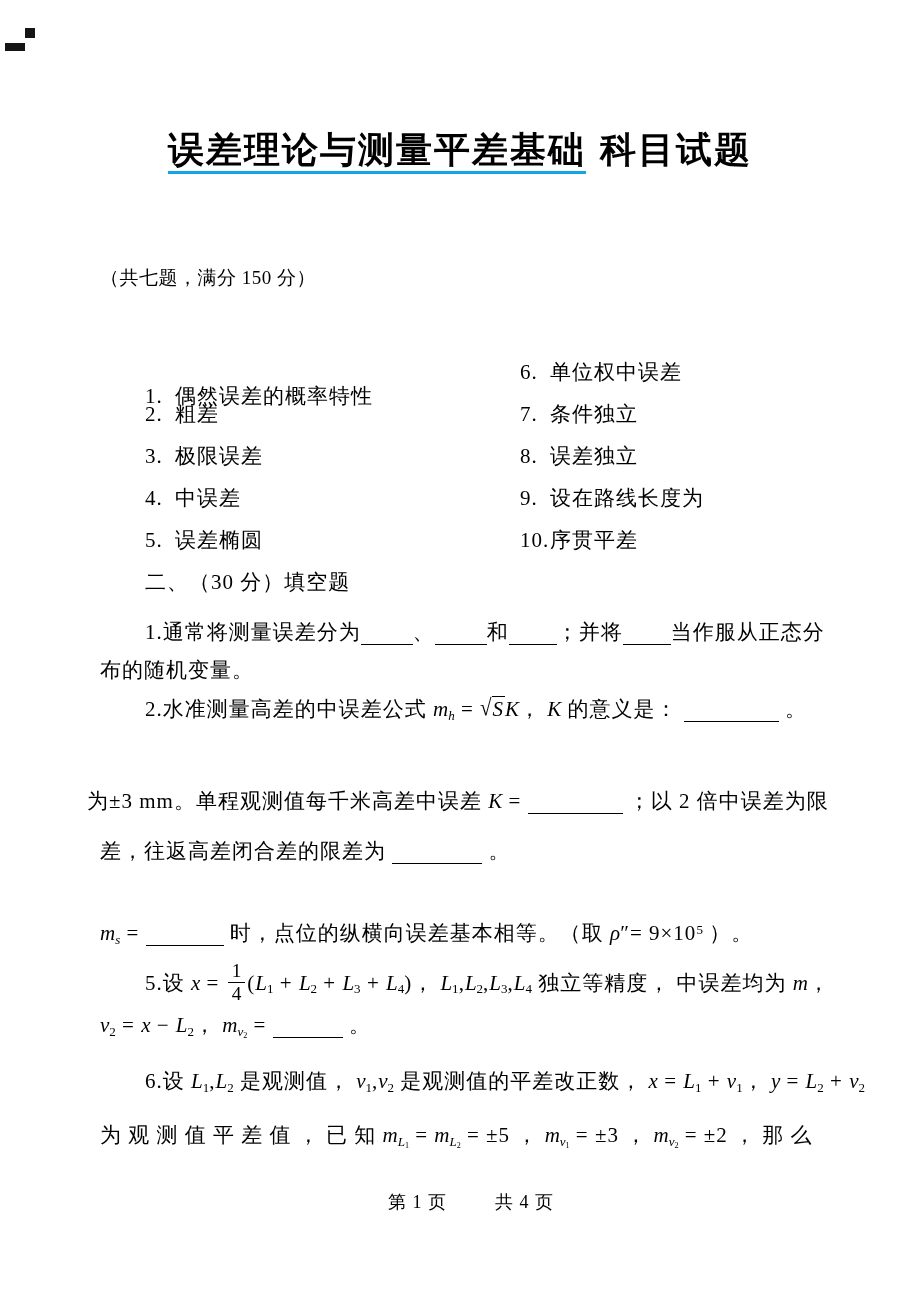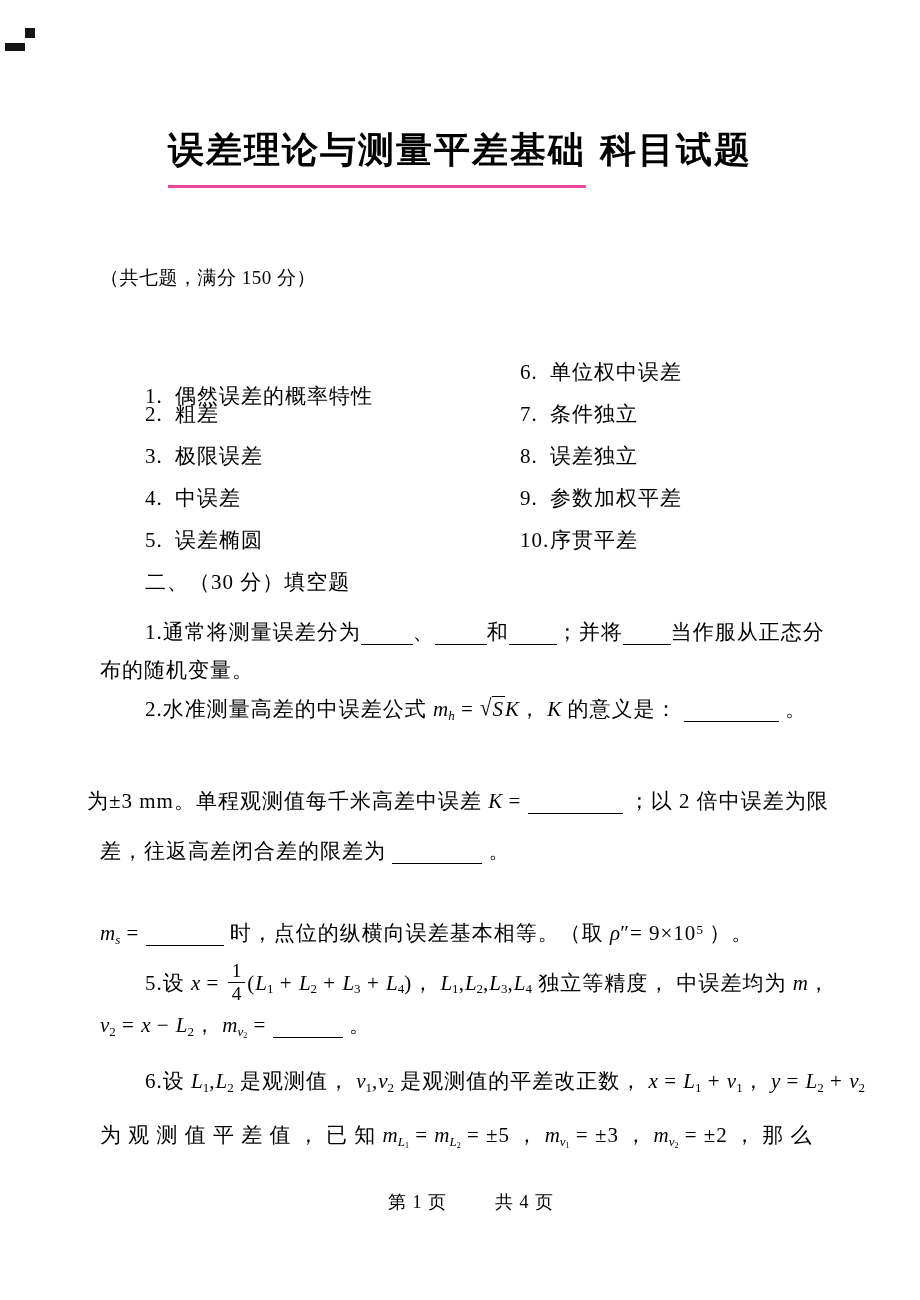--- a/index.html
+++ b/index.html
@@ -6,21 +6,21 @@
   .page{
     position:relative;width:920px;height:1300px;background:#ffffff;
     font-family:"Liberation Serif","DejaVu Serif",serif;color:#000;
     overflow:hidden;
   }
   .ink{position:absolute;background:#151515;}
   .title{
     position:absolute;top:126px;left:0;width:920px;text-align:center;
     font-size:36px;font-weight:700;letter-spacing:2px;white-space:pre;
   }
-  .title .u{border-bottom:3px solid #ec4899;padding-bottom:15px;}
+  .title .u{border-bottom:3px solid #0ea5e9;padding-bottom:1px;}
   .title .suffix{margin-left:14px;}
   .line{
     position:absolute;font-size:21px;line-height:1.3;white-space:pre;
     letter-spacing:1px;
   }
   .meta{font-size:19px;letter-spacing:0.5px;}
   .heading{font-size:21px;}
   .term{position:absolute;font-size:21px;white-space:pre;letter-spacing:1px;}
   .term .tno{display:inline-block;min-width:30px;}
   .it{font-style:italic;letter-spacing:0;}
@@ -58,21 +58,21 @@
 
   <div class="term" style="top:358px;left:145px;margin-top:24px;"><span class="tno">1.</span><span>偶然误差的概率特性</span></div>
   <div class="term" style="top:400px;left:145px;"><span class="tno">2.</span><span>粗差</span></div>
   <div class="term" style="top:442px;left:145px;"><span class="tno">3.</span><span>极限误差</span></div>
   <div class="term" style="top:484px;left:145px;"><span class="tno">4.</span><span>中误差</span></div>
   <div class="term" style="top:526px;left:145px;"><span class="tno">5.</span><span>误差椭圆</span></div>
 
   <div class="term" style="top:358px;left:520px;"><span class="tno">6.</span><span>单位权中误差</span></div>
   <div class="term" style="top:400px;left:520px;"><span class="tno">7.</span><span>条件独立</span></div>
   <div class="term" style="top:442px;left:520px;"><span class="tno">8.</span><span>误差独立</span></div>
-  <div class="term" style="top:484px;left:520px;"><span class="tno">9.</span><span>参数加权平差</span></div>
+  <div class="term" style="top:484px;left:520px;"><span class="tno">9.</span><span>设在路线长度为</span></div>
   <div class="term" style="top:526px;left:520px;"><span class="tno">10.</span><span>序贯平差</span></div>
 
   <div class="line heading" style="top:569px;left:145px;">二、（30 分）填空题</div>
 
   <div class="line" style="top:619px;left:145px;"><span>1.通常将测量误差分为</span><span class="blank" style="width: 52px;"></span><span>、</span><span class="blank" style="width: 52px;"></span><span>和</span><span class="blank" style="width: 48px;"></span><span>；并将</span><span class="blank" style="width: 48px;"></span><span>当作服从正态分</span></div>
   <div class="line" style="top:657px;left:100px;"><span>布的随机变量。</span></div>
 
   <div class="line" style="top:696px;left:145px;"><span>2.水准测量高差的中误差公式 </span><span class="it">m</span><span class="sub"><span class="it">h</span></span><span> = </span><span class="sqrt"><span class="sign">√</span><span class="rad"><span class="it">S</span></span></span><span class="it">K</span><span>， </span><span class="it">K</span><span> 的意义是： </span><span class="blank" style="width: 95px;"></span><span> 。</span></div>
 
   <div class="line" style="top:788px;left:87px;"><span>为±3 mm。单程观测值每千米高差中误差 </span><span class="it">K</span><span> = </span><span class="blank" style="width: 95px;"></span><span> ；以 2 倍中误差为限</span></div>

